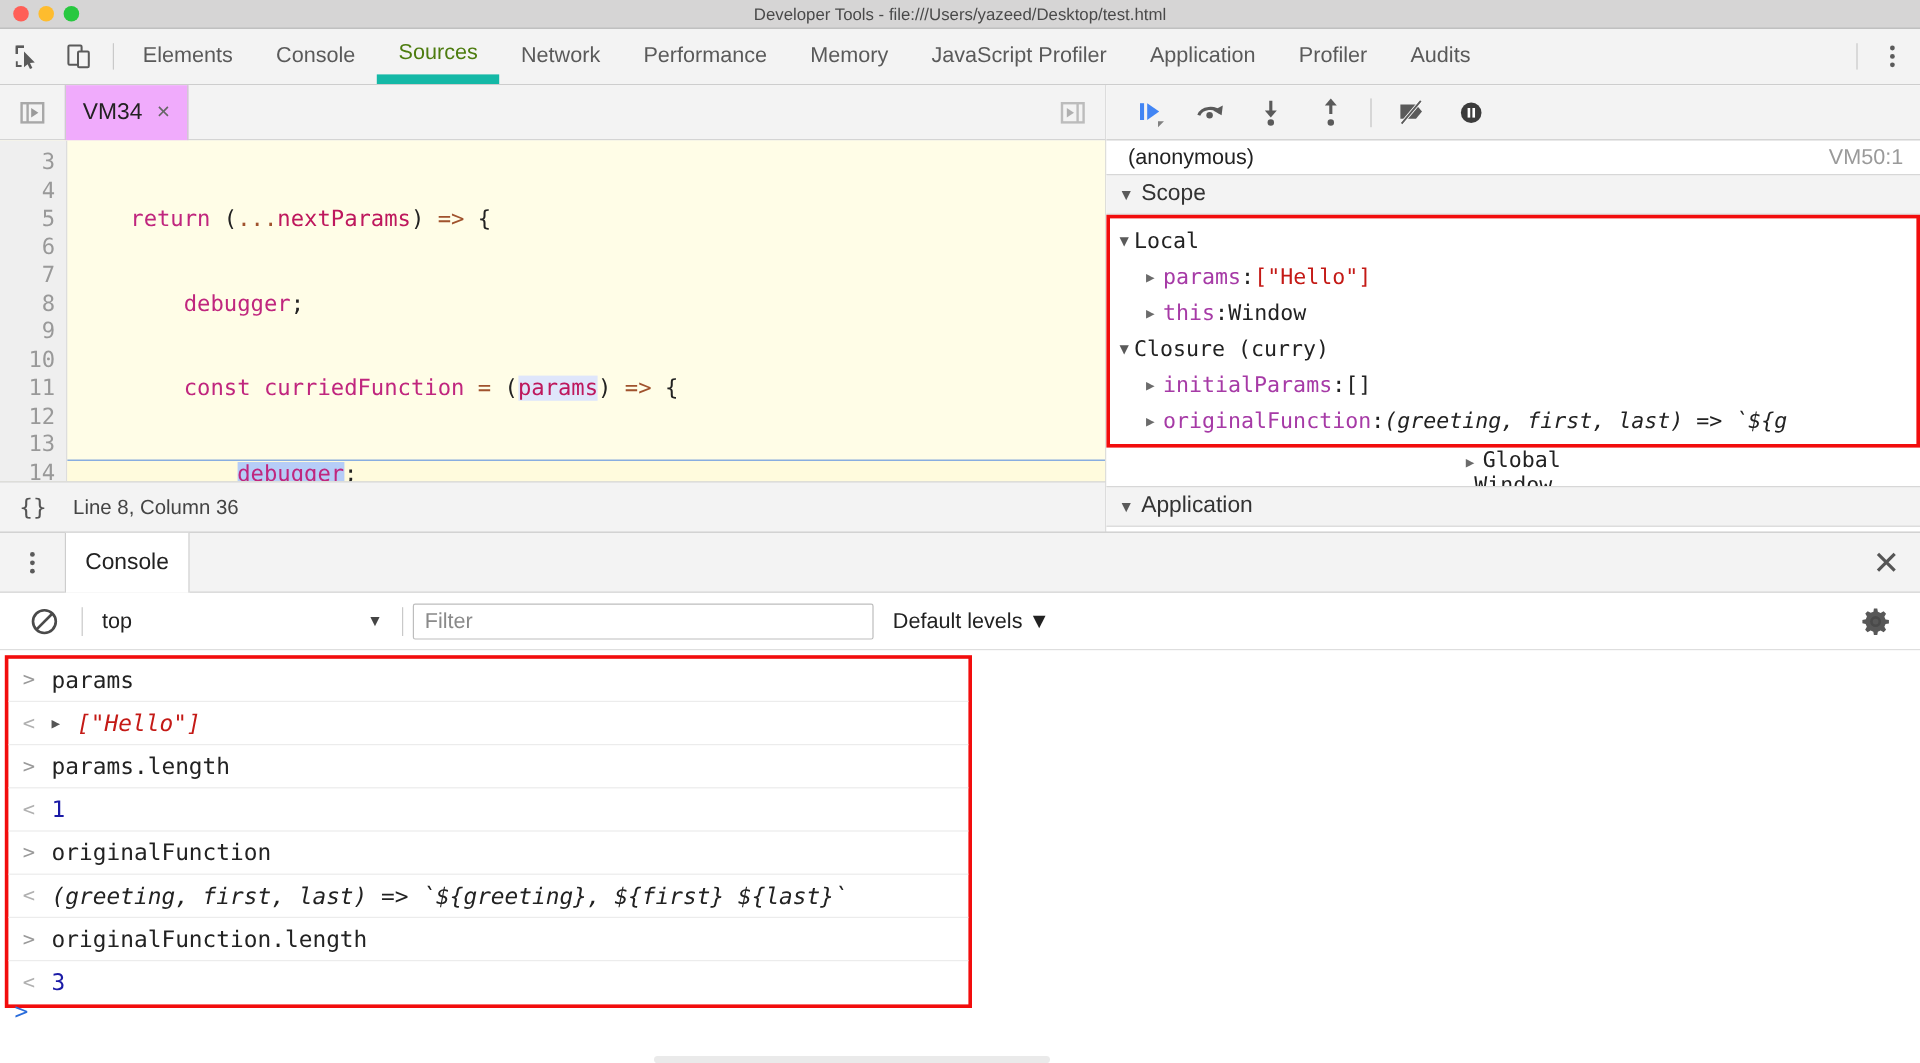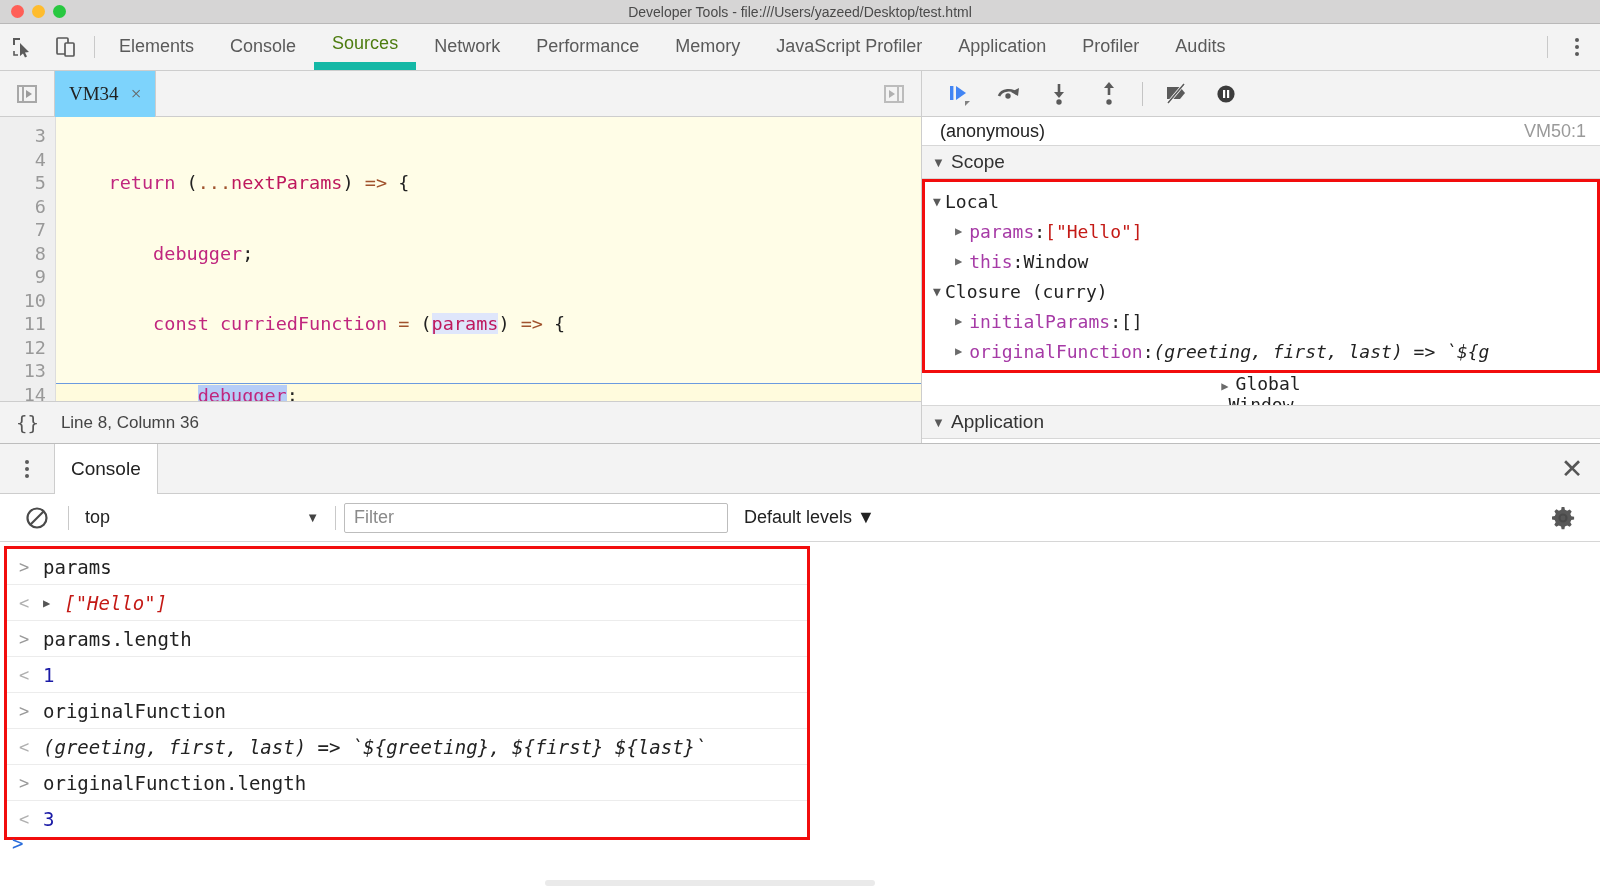--- a/index.html
+++ b/index.html
@@ -53,22 +53,22 @@
 
   
   .sources { width: 922px; display: flex; flex-direction: column; border-right: 1px solid #cdcdcd; min-width:0; }
   .srctabs {
     height: 46px; background: #f3f3f3; border-bottom: 1px solid #cdcdcd;
     display: flex; align-items: stretch; flex: 0 0 46px;
   }
   .panelicon { width: 54px; display: flex; align-items: center; justify-content: center; cursor: pointer; }
   .filetab {
     display: flex; align-items: center; gap: 12px; padding: 0 14px;
-    background: #7dd3fc; border-right: 1px solid #cdcdcd; border-left: 1px solid #cdcdcd;
-    font-size: 19px; color: #222; cursor: pointer; margin-bottom: -1px; font-family: Liberation Serif, serif;
+    background: #f0abfc; border-right: 1px solid #cdcdcd; border-left: 1px solid #cdcdcd;
+    font-size: 19px; color: #222; cursor: pointer; margin-bottom: -1px;
   }
   .filetab .x { color: #666; font-size: 19px; cursor: pointer; }
   .srctabs .spacer { flex: 1; }
 
   .editor {
     flex: 1; background: #fffde7; display: flex; overflow: hidden;
     font-family: "DejaVu Sans Mono", monospace; font-size: 18.5px; line-height: 23.5px;
     position: relative;
   }
   .gutter {

